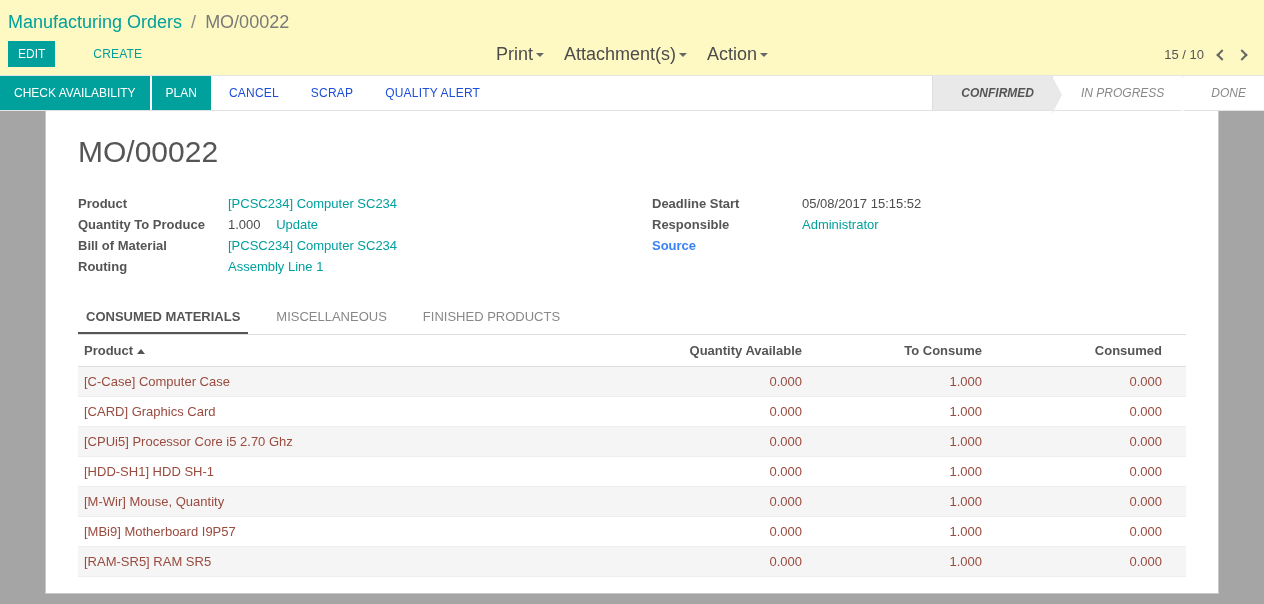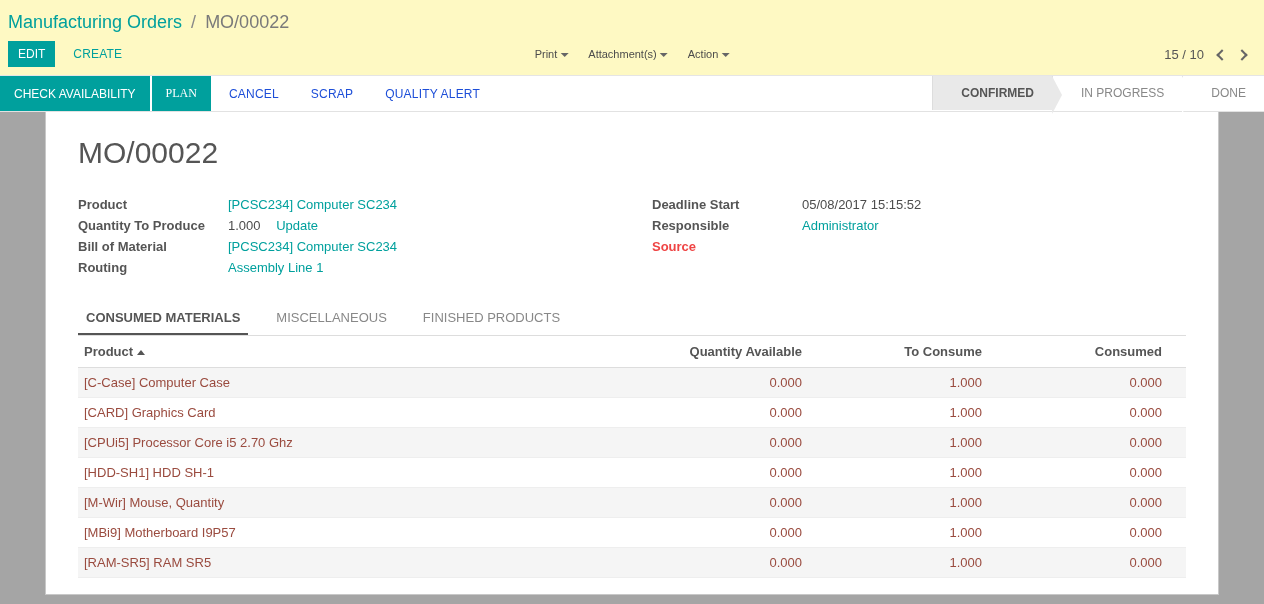--- a/index.html
+++ b/index.html
@@ -27,51 +27,52 @@
     }
     .breadcrumb .sep {
       color: #888;
       margin: 0 4px;
     }
 
     .control-row {
       display: flex;
       align-items: center;
       padding-bottom: 8px;
+      gap: 20px;
     }
     .btn {
       border: none;
       padding: 6px 10px;
       font-size: 12px;
       cursor: pointer;
       background: transparent;
     }
     .btn-primary {
       background: #00a09d;
       color: #fff;
     }
-    .btn-primary + .btn-primary { margin-left: 2px; font-family: Liberation Serif, serif; }
+    .btn-primary + .btn-primary { margin-left: 2px; }
     .btn-link {
       color: #00a09d;
       background: transparent;
       margin-left: 8px;
       letter-spacing: .2px;
     }
     .dropdowns {
       margin-left: auto;
       display: flex;
       align-items: center;
       color: #4c4c4c;
     }
     .dropdown {
       background: transparent;
       border: none;
       padding: 6px 10px;
       cursor: pointer;
-      font-size: 11px;
+      font-size: 18px;
       color: #4c4c4c;
     }
     .caret {
       display: inline-block;
       width: 0;
       height: 0;
       margin-left: 3px;
       vertical-align: middle;
       border-top: 4px solid #666;
       border-right: 4px solid transparent;
@@ -107,20 +108,21 @@
       align-items: stretch;
       background: #fff;
       border-bottom: 1px solid #e2e2e2;
     }
     .actionbar .btn { padding: 10px 14px; text-transform: uppercase; font-size: 12px; }
     .actionbar .btn-link { color: #1d4ed8; margin-left: 4px; }
     .statusbar {
       margin-left: auto;
       display: flex;
       align-items: flex-start;
+      font-style: italic;
     }
     .status-step {
       position: relative;
       padding: 10px 18px 10px 28px;
       background: #fff;
       color: #888;
       font-size: 12px;
       border-left: 1px solid #ddd;
     }
     .status-step.active {
@@ -172,21 +174,21 @@
       display: flex;
       padding: 3px 0;
       align-items: center;
     }
     .field-label {
       width: 150px;
       font-weight: 700;
       color: #555;
       font-size: 13px;
     }
-    .field-label.muted { color: #ef4444; font-weight: 700; }
+    .field-label.muted { color: #3b82f6; font-weight: 700; }
     .field-value {
       color: #4c4c4c;
       font-size: 13px;
     }
     .link { color: #00a09d; text-decoration: none; cursor: pointer; }
     .update-link { color: #00a09d; margin-left: 12px; cursor: pointer; font-size:13px; }
 
     
     .tabs {
       display: flex;

